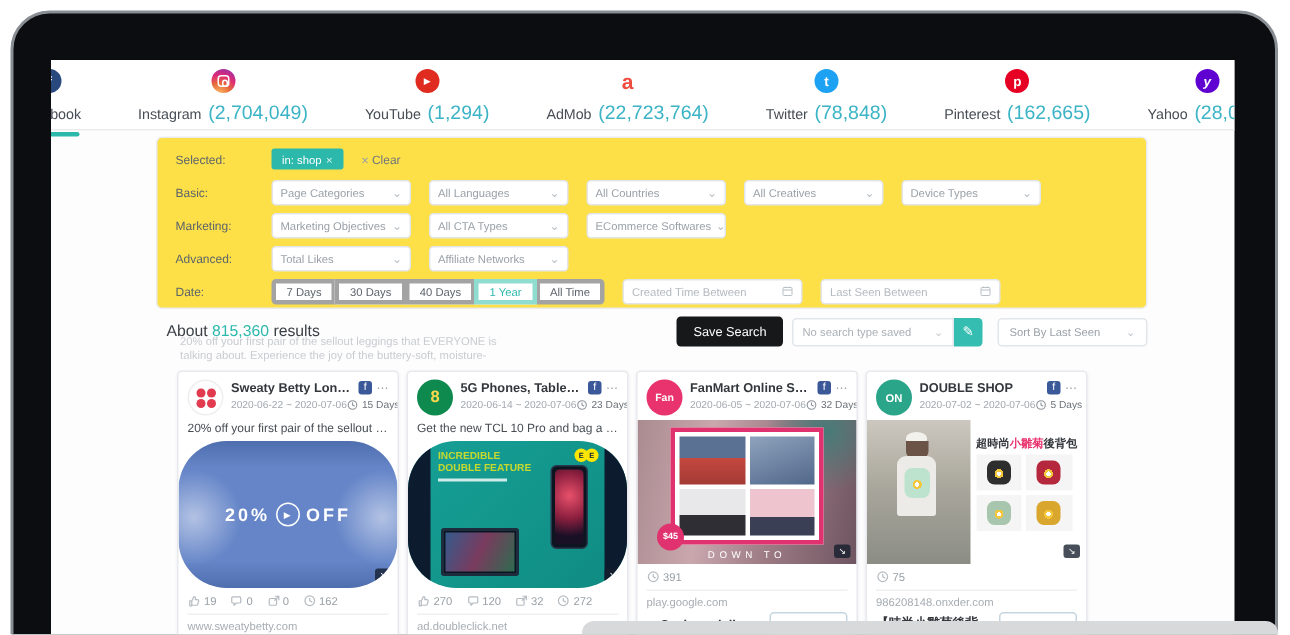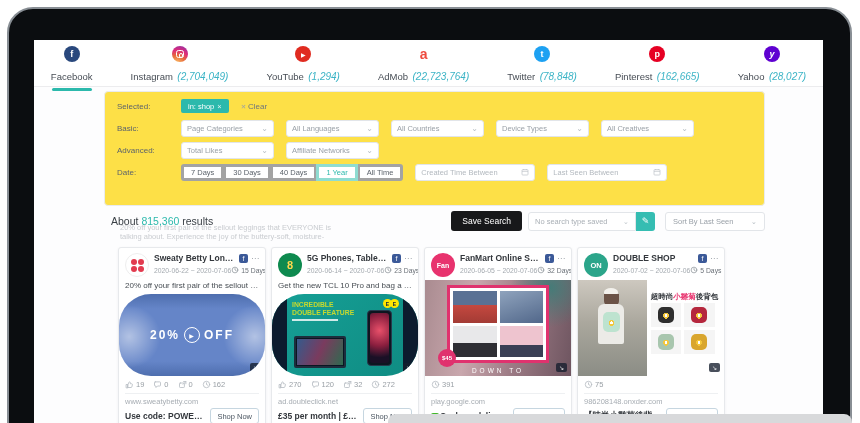--- a/index.html
+++ b/index.html
@@ -27,21 +27,21 @@
   .ig-frame { width:8px; height:8px; border:1px solid #fff; border-radius:2.5px; position:relative; }
   .ig-frame::after { content:""; position:absolute; left:2px; top:2px; width:2.5px; height:2.5px;
                      border:1px solid #fff; border-radius:50%; }
   .p-yt { background:#e02b20; } .p-yt::after { content:"▶"; font-size:6px; }
   .p-am { background:transparent; color:#ee4b3e; } .p-am::after { content:"a"; font-size:14px; font-weight:800; }
   .p-tw { background:#1da1f2; } .p-tw::after { content:"t"; font-weight:700; }
   .p-pi { background:#e60023; } .p-pi::after { content:"p"; font-weight:700; }
   .p-ya { background:#5f01d1; } .p-ya::after { content:"y"; font-weight:700; font-style:italic; }
   .trow { margin-top:4px; white-space:nowrap; }
   .tlabel { font-size:9.5px; color:#474d55; }
-  .tcount { font-size:10px; color:#3cb4c6;font-style:italic; }
+  .tcount { font-size:13px; color:#3cb4c6; }
   .tab.active::after { content:""; height:3px; width:40px; background:#2cb9ac;
                        border-radius:2px; margin-top:4px; }
 
   
   .panel { position:absolute; left:70px; top:51px; width:661px; height:115px;
            background:#fde047; border:1px solid #e9ebee; border-radius:4px; padding:3px 0 0 12px; }
   .frow { display:flex; align-items:center; height:22px; gap:12px; }
   .flabel { width:52px; font-size:8px; color:#5c636b; flex:none; }
   .dd { width:93px; height:17px; background:#fff; border:1px solid #e2e5e9; border-radius:3px;
         display:flex; align-items:center; justify-content:space-between; padding:0 5px;
@@ -110,21 +110,21 @@
             font-size:7px; line-height:9px; text-align:center; flex:none; }
   .fbmini::after { content:"f"; }
   .dots { color:#9aa0a6; font-size:8px; flex:none; cursor:pointer; }
   .dots::after { content:"⋯"; }
   .cline2 { display:flex; align-items:center; margin-top:3px; }
   .cdate { font-size:6.8px; color:#a3a9af; flex:1; white-space:nowrap; }
   .cdays { font-size:6.8px; color:#6b7178; display:flex; align-items:center; gap:2px; white-space:nowrap; }
   .adtext { padding:1px 6px 4px; font-size:8px; color:#474d53; white-space:nowrap;
             overflow:hidden; text-overflow:ellipsis; }
   .cimg { position:relative; width:100%; overflow:hidden; cursor:pointer; }
-  .cimg.h82 { height:82px;border-radius:32px; } .cimg.h96 { height:96px; }
+  .cimg.h82 { height:98px;border-radius:32px; } .cimg.h96 { height:96px; }
   .expand { position:absolute; right:4px; bottom:4px; width:11px; height:9px;
             background:rgba(20,30,45,.78); border-radius:2px; color:#fff; font-size:6px;
             display:flex; align-items:center; justify-content:center; cursor:pointer; z-index:5; }
   .expand::after { content:"↘"; }
 
   
   .img1 { background:
       radial-gradient(circle at 7% 52%, rgba(255,255,255,.5) 0%, rgba(255,255,255,0) 22%),
       radial-gradient(circle at 93% 52%, rgba(255,255,255,.5) 0%, rgba(255,255,255,0) 22%),
       linear-gradient(180deg,#4e6eae 0%, #6585c8 18%, #6585c8 82%, #4e6eae 100%); }
@@ -262,22 +262,28 @@
       <div class="frow">
         <span class="flabel">Selected:</span>
         <span class="chip">in: shop</span>
         <span class="clear">Clear</span>
       </div>
       <div class="frow">
         <span class="flabel">Basic:</span>
         <span class="dd">Page Categories</span>
         <span class="dd">All Languages</span>
         <span class="dd">All Countries</span>
+        <span class="dd">All Creatives</span>
         <span class="dd">Device Types</span>
-        <span class="dd">All Creatives</span>
+      </div>
+      <div class="frow">
+        <span class="flabel">Marketing:</span>
+        <span class="dd">Marketing Objectives</span>
+        <span class="dd">All CTA Types</span>
+        <span class="dd">ECommerce Softwares</span>
       </div>
       <div class="frow">
         <span class="flabel">Advanced:</span>
         <span class="dd">Total Likes</span>
         <span class="dd">Affiliate Networks</span>
       </div>
       <div class="frow">
         <span class="flabel">Date:</span>
         <span class="seg">
           <span class="sbtn">7 Days</span>

